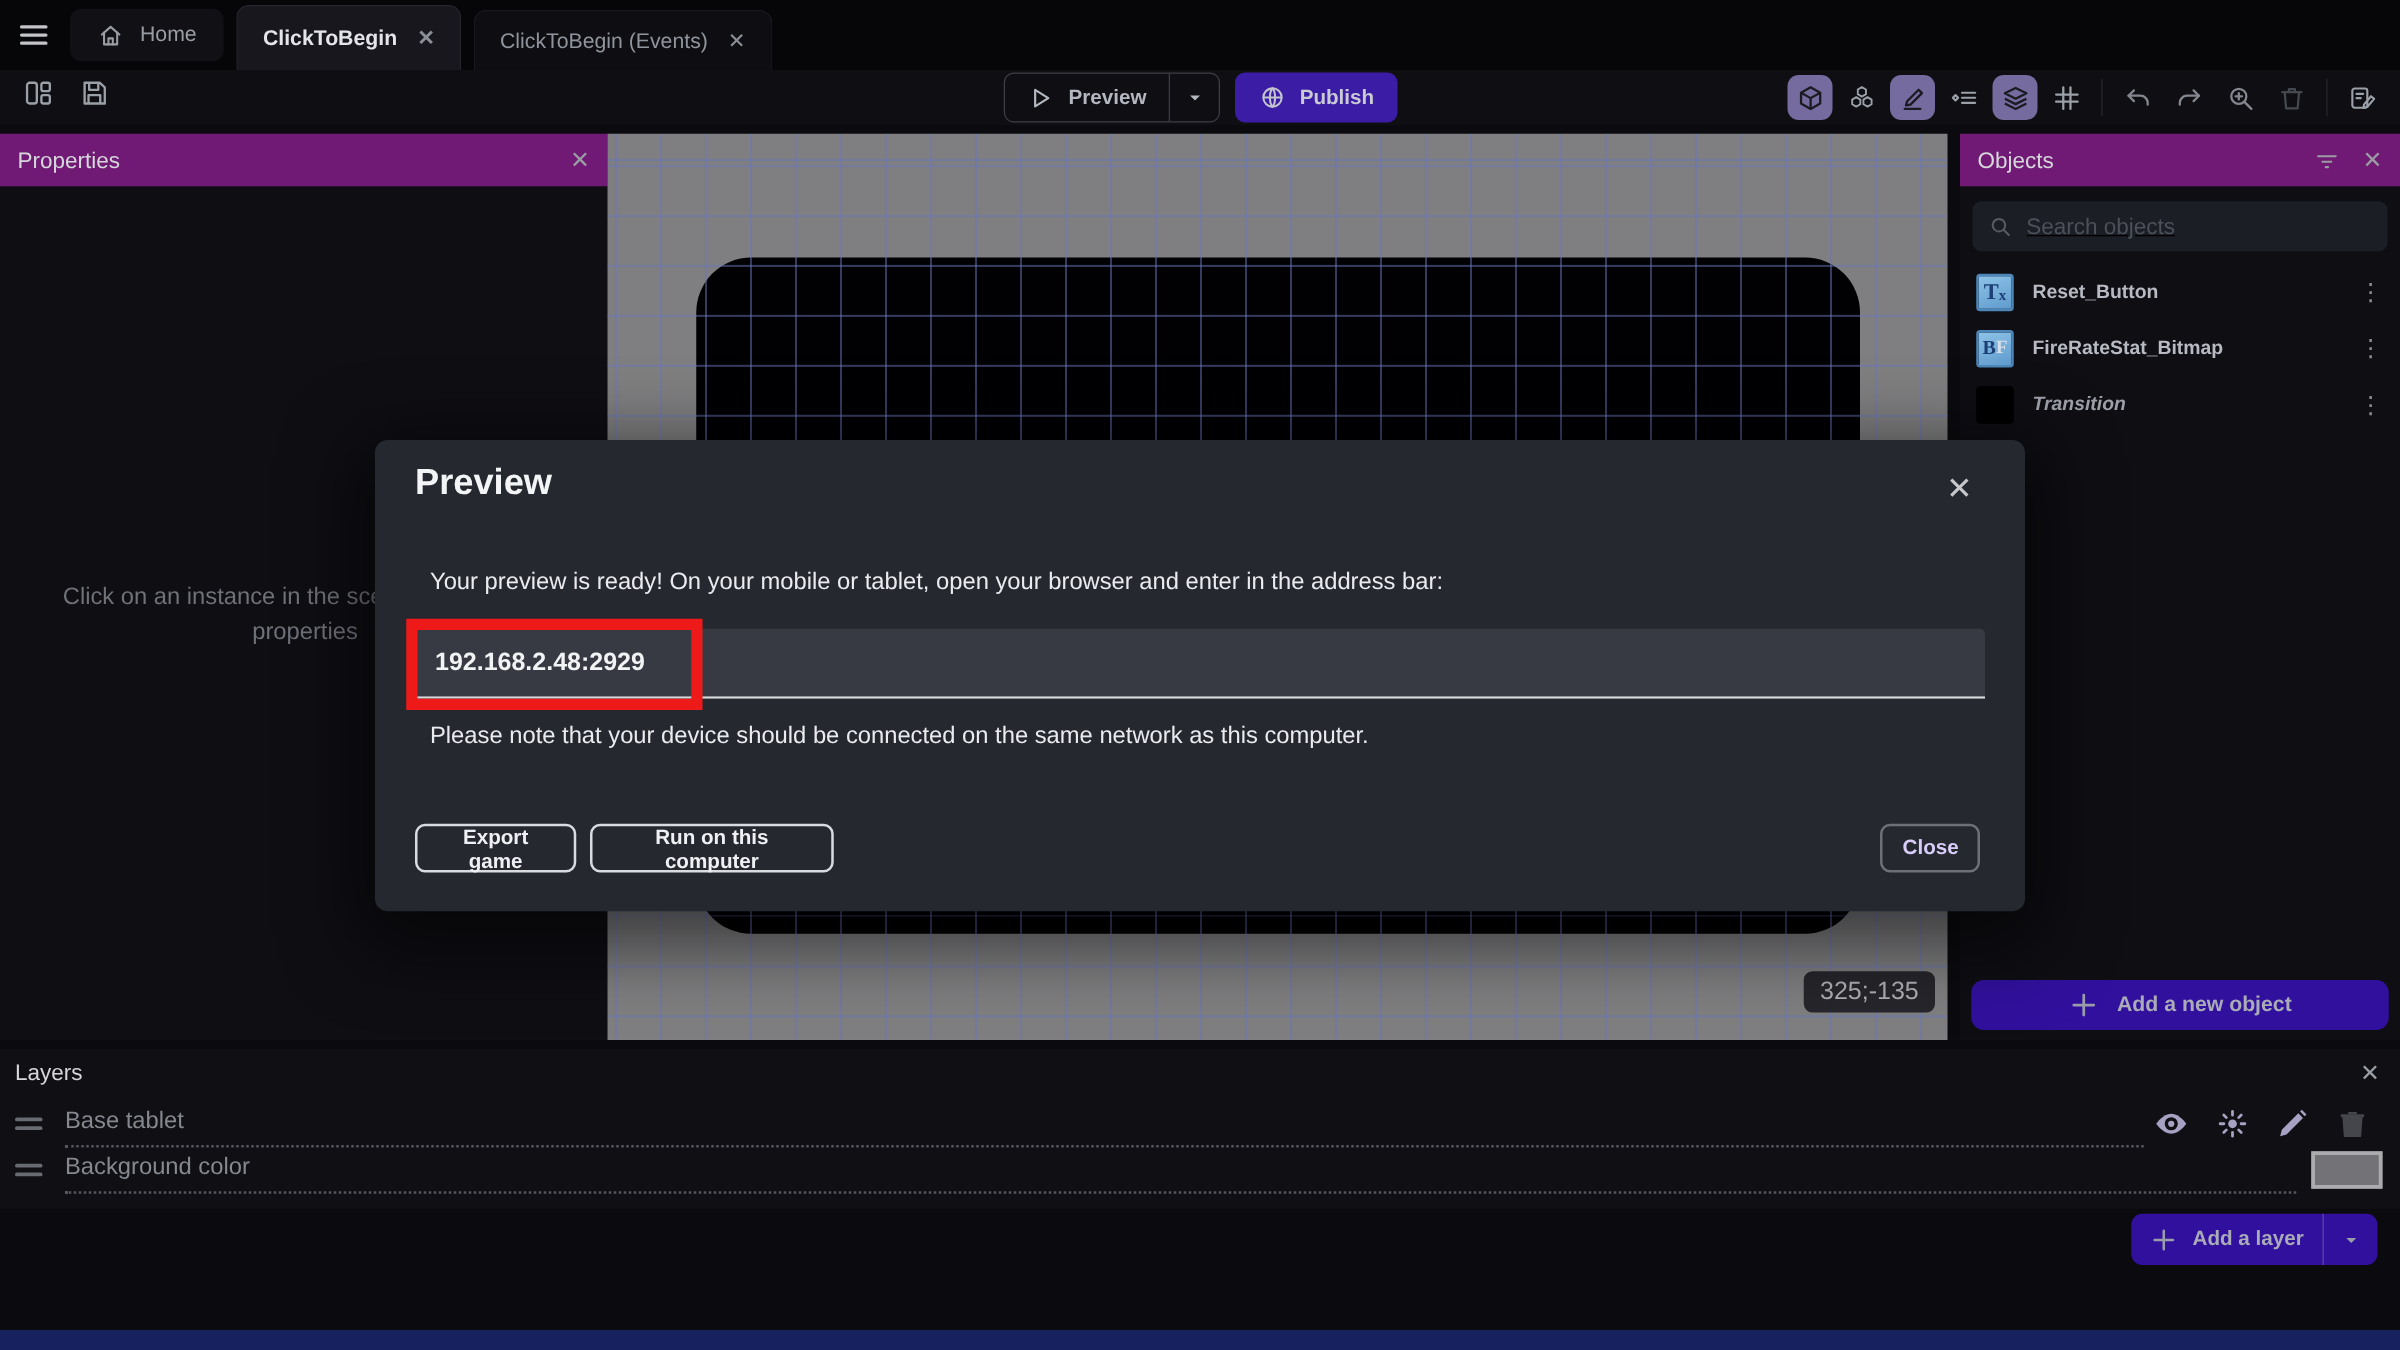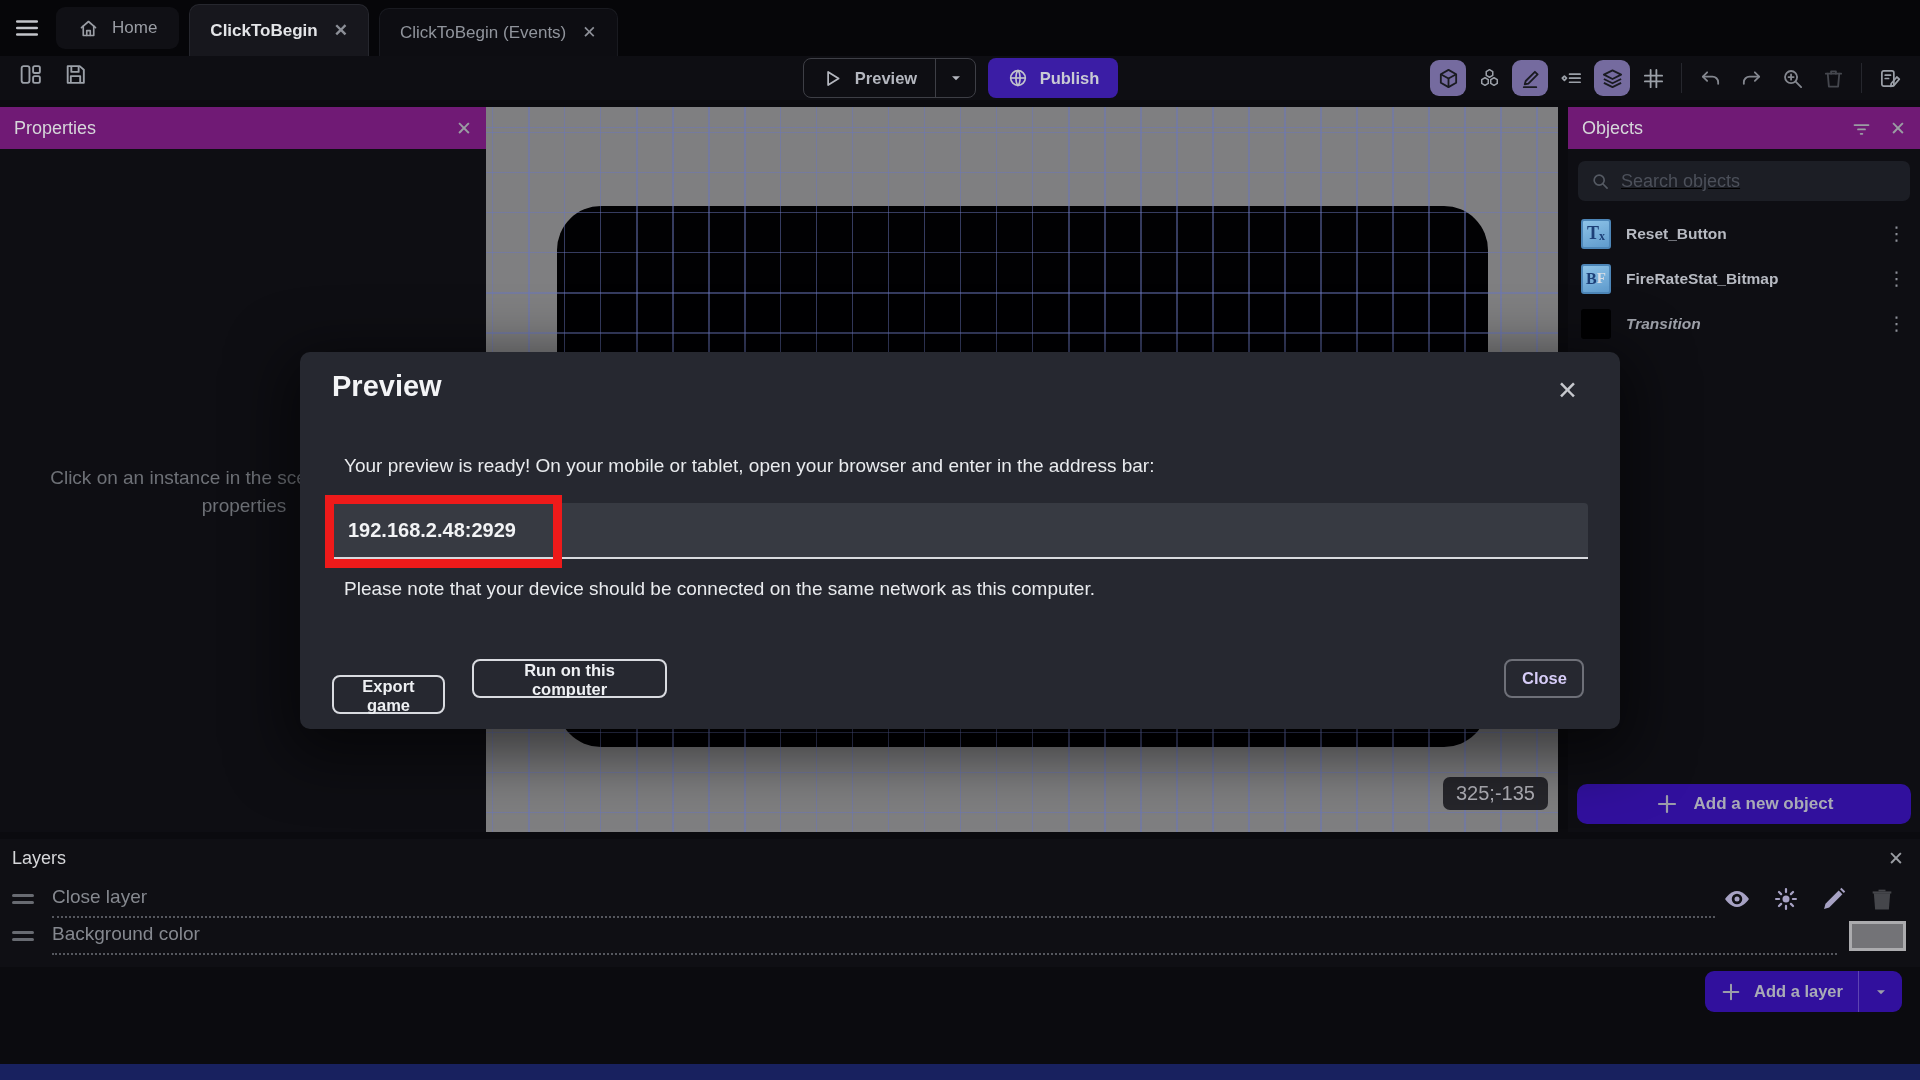--- a/index.html
+++ b/index.html
@@ -104,21 +104,21 @@
   .dialog-x { position:absolute; right:42px; top:24px; font-size:25px; color:#c6c8cd; cursor:pointer; }
   .dialog-text { position:absolute; left:44px; font-size:19px; color:#e9ebee; }
   .t-ready { top:103px; } .t-note { top:226px; }
   .addr-input-wrap { position:absolute; left:32px; top:151px; width:1256px; height:56px; background:#373a42;
     border-bottom:2px solid #d8dade; border-radius:4px 4px 0 0; }
   .addr-input-wrap input { width:100%; height:100%; background:transparent; border:none; outline:none;
     padding:12px 16px; font-size:20px; font-weight:700; color:#f2f3f5; font-family:"Liberation Sans", sans-serif; }
   .red-annotation { position:absolute; left:25px; top:143px; width:237px; height:73px; border:9px solid #ee1a1a; z-index:12; pointer-events:none; }
   .dlg-btn { position:absolute; top:307px; height:39px; background:transparent; border:2px solid #d9dbe0; border-radius:8px;
     color:#eef0f3; font-weight:700; font-size:16.5px; font-family:"Liberation Sans", sans-serif; cursor:pointer; padding:0 16px; }
-  .btn-export { left:32px; width:113px;margin-top:16px; }
+  .btn-export { left:32px; width:129px; }
   .btn-run { left:172px; width:195px; }
   .btn-close { left:1204px; width:80px; border-color:#6e7078; color:#d7cdf8; }
 </style>
 </head>
 <body>
 
 <div class="stage">
 
   <div class="tabbar">
     <span class="hamburger">
@@ -335,21 +335,21 @@
 
   <div class="layers-panel">
     <span class="layers-title">Layers</span>
     <span class="layers-x">✕</span>
 
     <div class="layer-row row-base">
       <span class="drag-handle">
           <i></i>
           <i></i>
         </span>
-      <span class="layer-name">Close layer</span>
+      <span class="layer-name">Base tablet</span>
       <span class="dotted dotted-base"></span>
       <span class="layer-icons">
         <span class="layer-icon">
           <svg width="30" height="30" viewBox="0 0 24 24">
               <path d="M12 5.6C6.6 5.6 2.4 12 2.4 12s4.2 6.4 9.6 6.4S21.6 12 21.6 12 17.4 5.6 12 5.6z" fill="#a7a2c4"></path>
               <circle cx="12" cy="12" r="4.2" fill="#0f0f14"></circle>
               <circle cx="12" cy="12" r="2" fill="#a7a2c4"></circle>
             </svg>
         </span>
         <span class="layer-icon">

